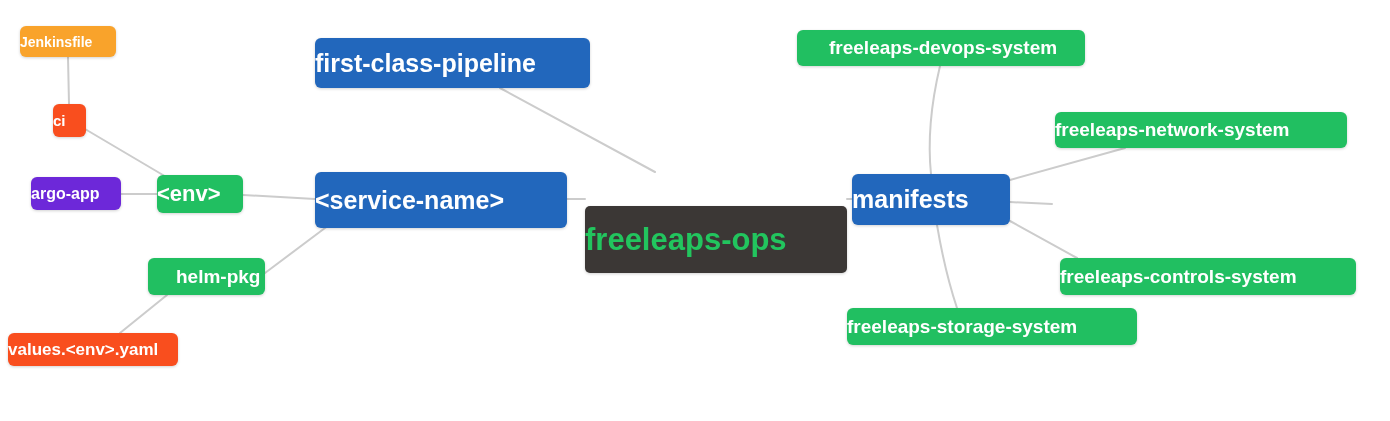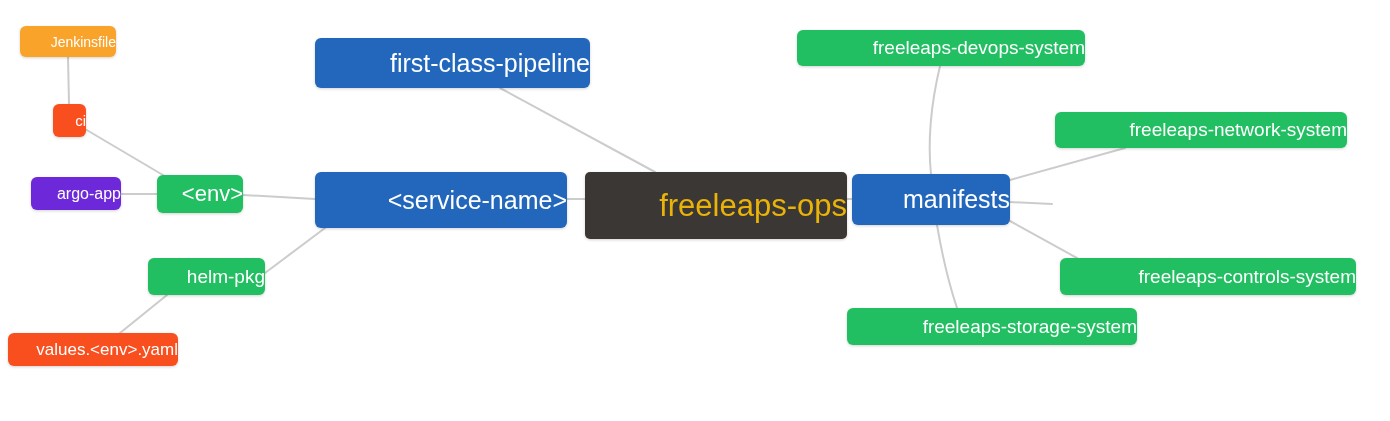--- a/index.html
+++ b/index.html
@@ -19,28 +19,29 @@
   .edge {
     stroke: #cccccc;
     stroke-width: 2;
     fill: none;
     stroke-linecap: round;
   }
   .node {
     position: absolute;
     display: flex;
     align-items: center;
-    justify-content: flex-end;
+    justify-content: flex-start;
     color: #ffffff;
     border-radius: 6px;
     box-shadow: 0 1px 3px rgba(0,0,0,0.18);
     box-sizing: border-box;
     white-space: nowrap;
     cursor: default;
     user-select: none;
+    font-weight: bold;
   }
   
   .n-jenkinsfile   { left: 20px;   top: 26px;  width: 96px;  height: 31px;  font-size: 14px; }
   .n-ci            { left: 53px;   top: 104px; width: 33px;  height: 33px;  font-size: 15px; }
   .n-argo-app      { left: 31px;   top: 177px; width: 90px;  height: 33px;  font-size: 16px; }
   .n-env           { left: 157px;  top: 175px; width: 86px;  height: 38px;  font-size: 22px; }
   .n-helm-pkg      { left: 148px;  top: 258px; width: 117px; height: 37px;  font-size: 19px; }
   .n-values        { left: 8px;    top: 333px; width: 170px; height: 33px;  font-size: 17px; }
   .n-pipeline      { left: 315px;  top: 38px;  width: 275px; height: 50px;  font-size: 25px; }
   .n-service-name  { left: 315px;  top: 172px; width: 252px; height: 56px;  font-size: 25px; }
@@ -83,54 +84,54 @@
   </div>
 
   <div class="node n-argo-app" style="background-color: #6d28d9; color: rgb(255, 255, 255);">
     <span>argo-app</span>
   </div>
 
   <div class="node n-env" style="background-color: rgb(33, 191, 97); color: rgb(255, 255, 255);">
     <span>&lt;env&gt;</span>
   </div>
 
-  <div class="node n-helm-pkg" style="background-color: rgb(33, 191, 97); color: rgb(255, 255, 255);">
+  <div class="node n-helm-pkg" style="background-color: rgb(33, 191, 97); color: rgb(255, 255, 255); padding-left: 28px;">
     <span>helm-pkg</span>
   </div>
 
   <div class="node n-values" style="background-color: rgb(249, 78, 30); color: rgb(255, 255, 255);">
     <span>values.&lt;env&gt;.yaml</span>
   </div>
 
   <div class="node n-pipeline" style="background-color: rgb(34, 103, 188); color: rgb(255, 255, 255);">
     <span>first-class-pipeline</span>
   </div>
 
   <div class="node n-service-name" style="background-color: rgb(34, 103, 188); color: rgb(255, 255, 255);">
     <span>&lt;service-name&gt;</span>
   </div>
 
-  <div class="node n-freeleaps-ops" style="background-color: rgb(59, 55, 53); color: #eab308;">
+  <div class="node n-freeleaps-ops" style="background-color: rgb(59, 55, 53); color: #22c55e; margin-top: 34px;">
     <span>freeleaps-ops</span>
   </div>
 
   <div class="node n-manifests" style="background-color: rgb(34, 103, 188); color: rgb(255, 255, 255);">
     <span>manifests</span>
   </div>
 
   <div class="node n-devops" style="background-color: rgb(33, 191, 97); color: rgb(255, 255, 255); padding-left: 32px;">
     <span>freeleaps-devops-system</span>
   </div>
 
   <div class="node n-network" style="background-color: rgb(33, 191, 97); color: rgb(255, 255, 255);">
     <span>freeleaps-network-system</span>
   </div>
 
 
-  <div class="node n-controls" style="background-color: rgb(33, 191, 97); color: rgb(255, 255, 255); padding-left: 24px;">
+  <div class="node n-controls" style="background-color: rgb(33, 191, 97); color: rgb(255, 255, 255);">
     <span>freeleaps-controls-system</span>
   </div>
 
   <div class="node n-storage" style="background-color: rgb(33, 191, 97); color: rgb(255, 255, 255);">
     <span>freeleaps-storage-system</span>
   </div>
 
 </div>
 
 </body></html>

